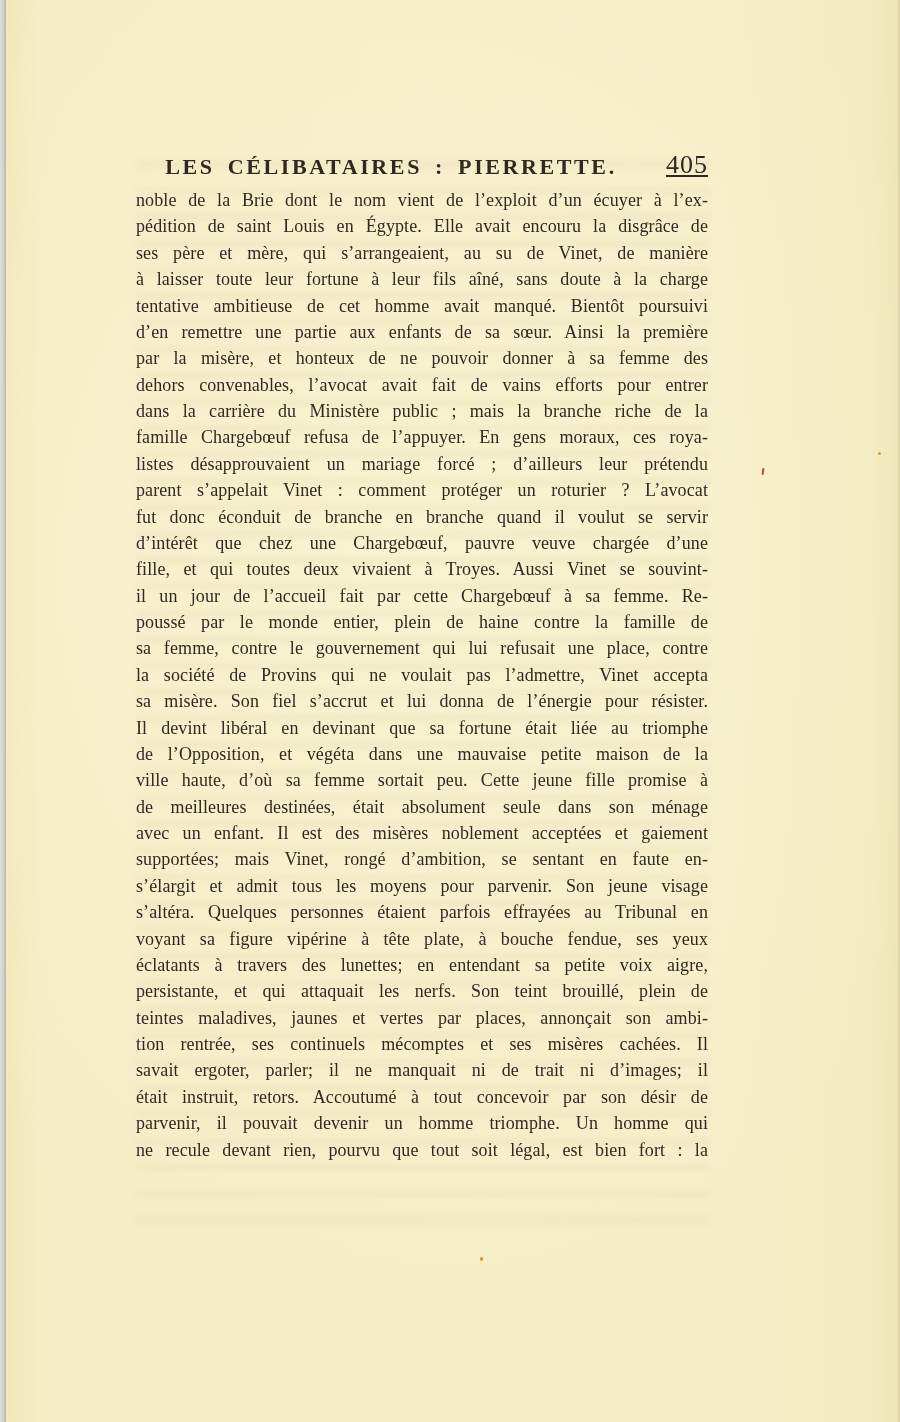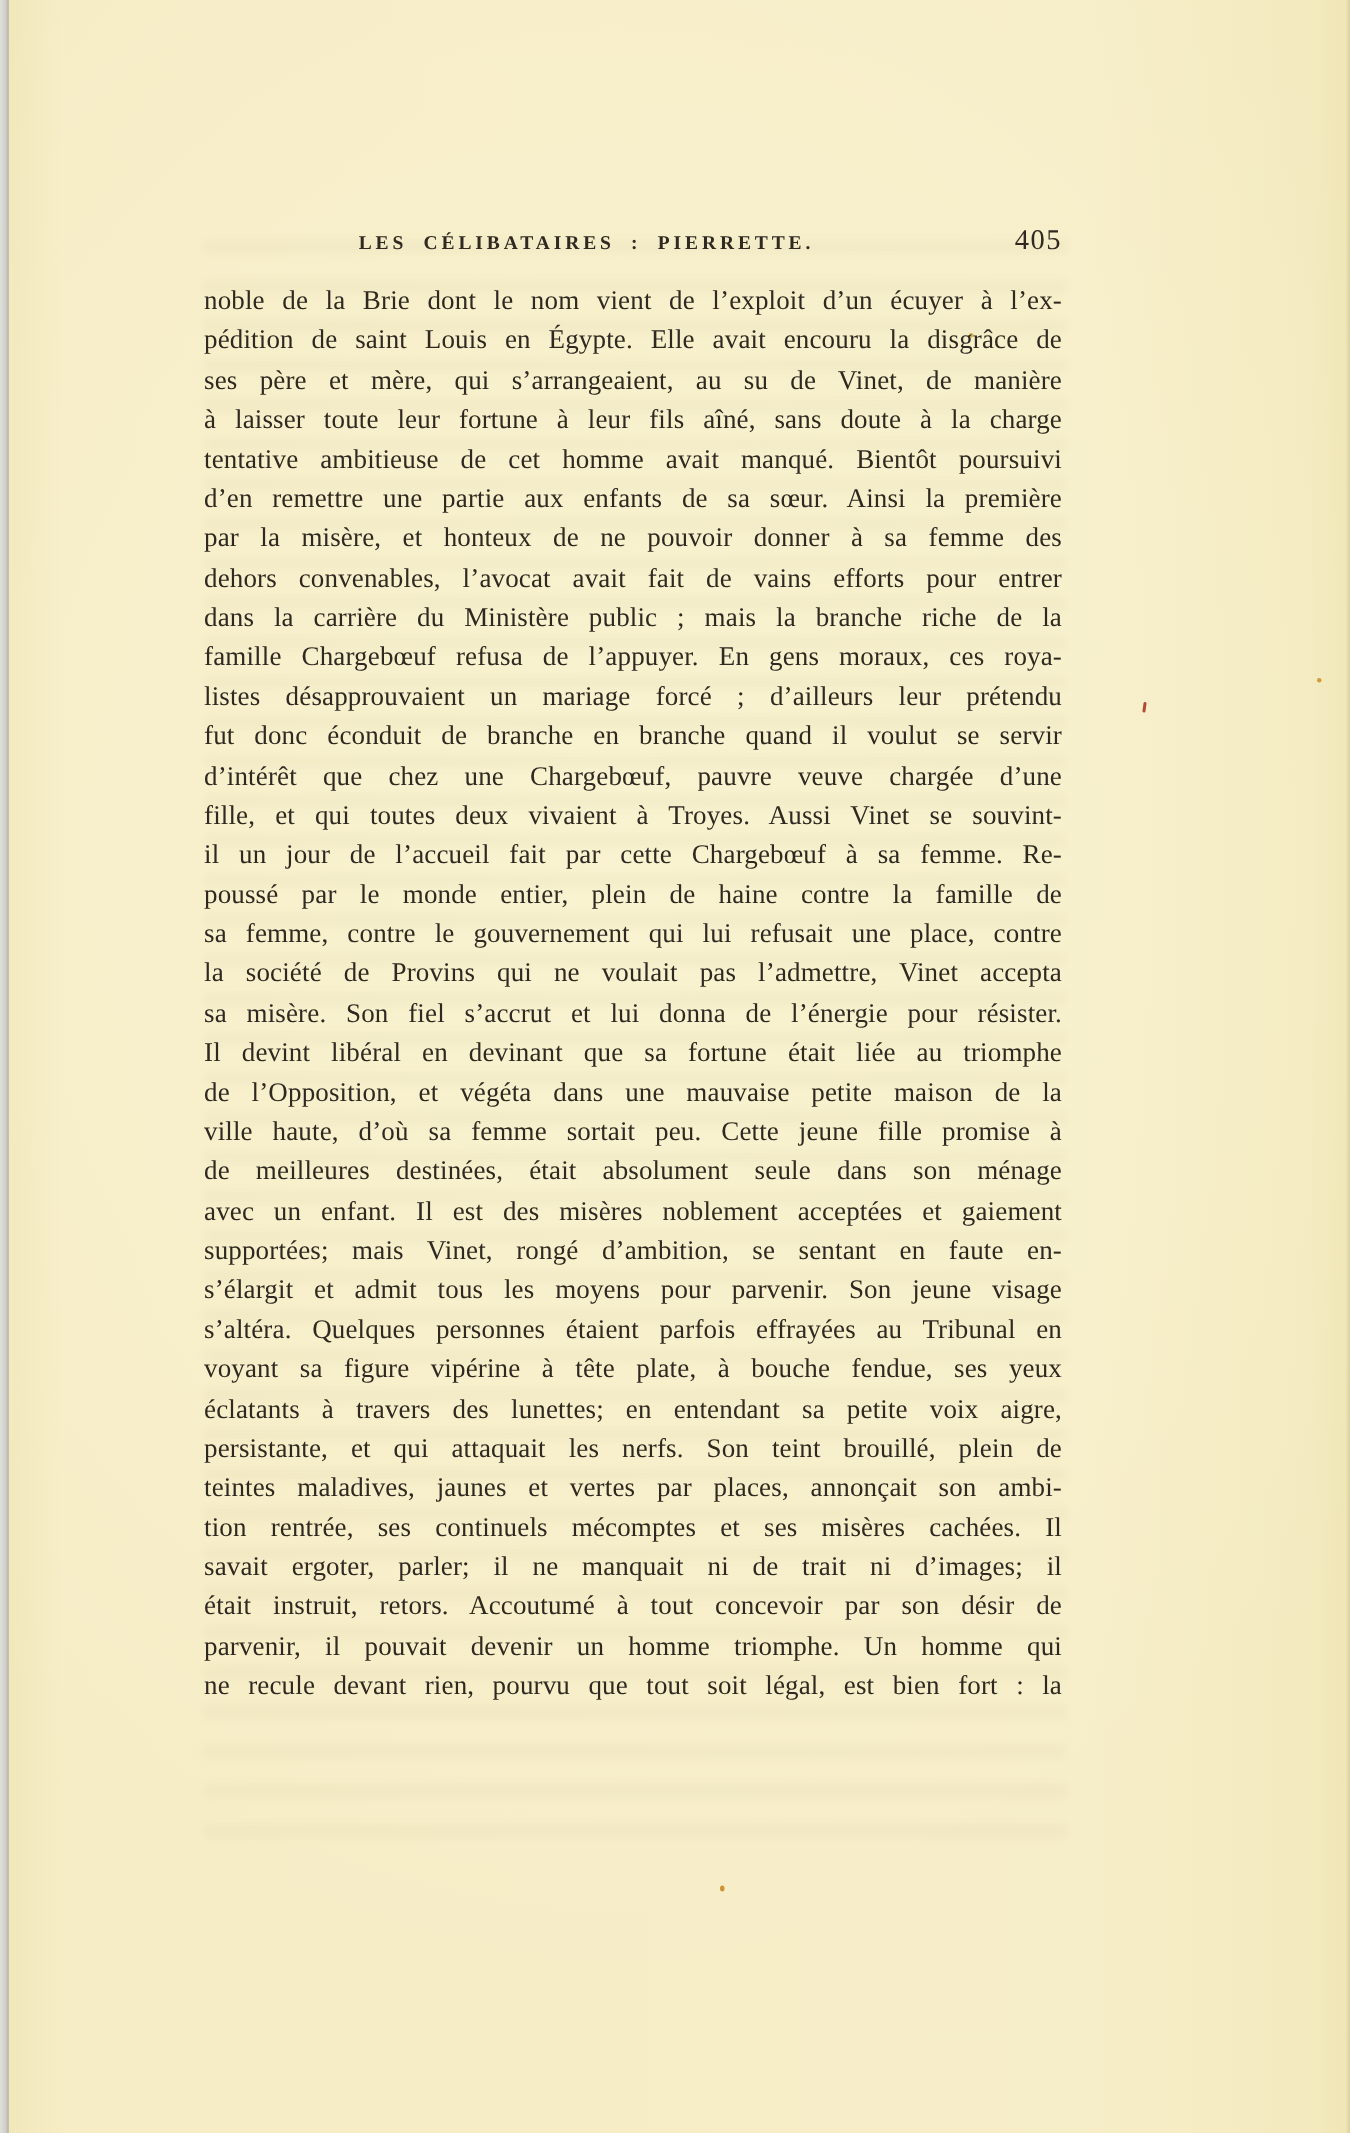--- a/index.html
+++ b/index.html
@@ -50,35 +50,36 @@
     color: var(--ink, #2f2921);
   }
   .running-head {
     position: relative;
     height: 30px;
   }
   .head-title {
     position: absolute;
     left: 0; right: 62px;
     text-align: center;
-    font-size: 13px;
+    font-size: 22px;
     font-weight: 700;
     letter-spacing: 2.6px;
     word-spacing: 5px;
     white-space: nowrap;
     top: 4px;
     color: var(--ink, #2f2921);
   }
   .head-page-number {
     position: absolute;
     right: 0;
     top: 0;
-    font-size: 19px;
+    font-size: 26px;
     letter-spacing: 1px;
     color: var(--ink, #2f2921);
+    text-decoration: underline;
   }
   .body-text {
     margin-top: 7px;
   }
   .line {
     height: 26.38px;
     line-height: 26.38px;
     font-size: 18px;
     text-align: justify;
     text-align-last: justify;
@@ -143,20 +144,21 @@
         <div class="line">pédition de saint Louis en Égypte. Elle avait encouru la disgrâce de</div>
         <div class="line">ses père et mère, qui s’arrangeaient, au su de Vinet, de manière</div>
         <div class="line">à laisser toute leur fortune à leur fils aîné, sans doute à la charge</div>
         <div class="line">tentative ambitieuse de cet homme avait manqué. Bientôt poursuivi</div>
         <div class="line">d’en remettre une partie aux enfants de sa sœur. Ainsi la première</div>
         <div class="line">par la misère, et honteux de ne pouvoir donner à sa femme des</div>
         <div class="line">dehors convenables, l’avocat avait fait de vains efforts pour entrer</div>
         <div class="line">dans la carrière du Ministère public ; mais la branche riche de la</div>
         <div class="line">famille Chargebœuf refusa de l’appuyer. En gens moraux, ces roya-</div>
         <div class="line">listes désapprouvaient un mariage forcé ; d’ailleurs leur prétendu</div>
+        <div class="line">parent s’appelait Vinet : comment protéger un roturier ? L’avocat</div>
         <div class="line">fut donc éconduit de branche en branche quand il voulut se servir</div>
         <div class="line">d’intérêt que chez une Chargebœuf, pauvre veuve chargée d’une</div>
         <div class="line">fille, et qui toutes deux vivaient à Troyes. Aussi Vinet se souvint-</div>
         <div class="line">il un jour de l’accueil fait par cette Chargebœuf à sa femme. Re-</div>
         <div class="line">poussé par le monde entier, plein de haine contre la famille de</div>
         <div class="line">sa femme, contre le gouvernement qui lui refusait une place, contre</div>
         <div class="line">la société de Provins qui ne voulait pas l’admettre, Vinet accepta</div>
         <div class="line">sa misère. Son fiel s’accrut et lui donna de l’énergie pour résister.</div>
         <div class="line">Il devint libéral en devinant que sa fortune était liée au triomphe</div>
         <div class="line">de l’Opposition, et végéta dans une mauvaise petite maison de la</div>

